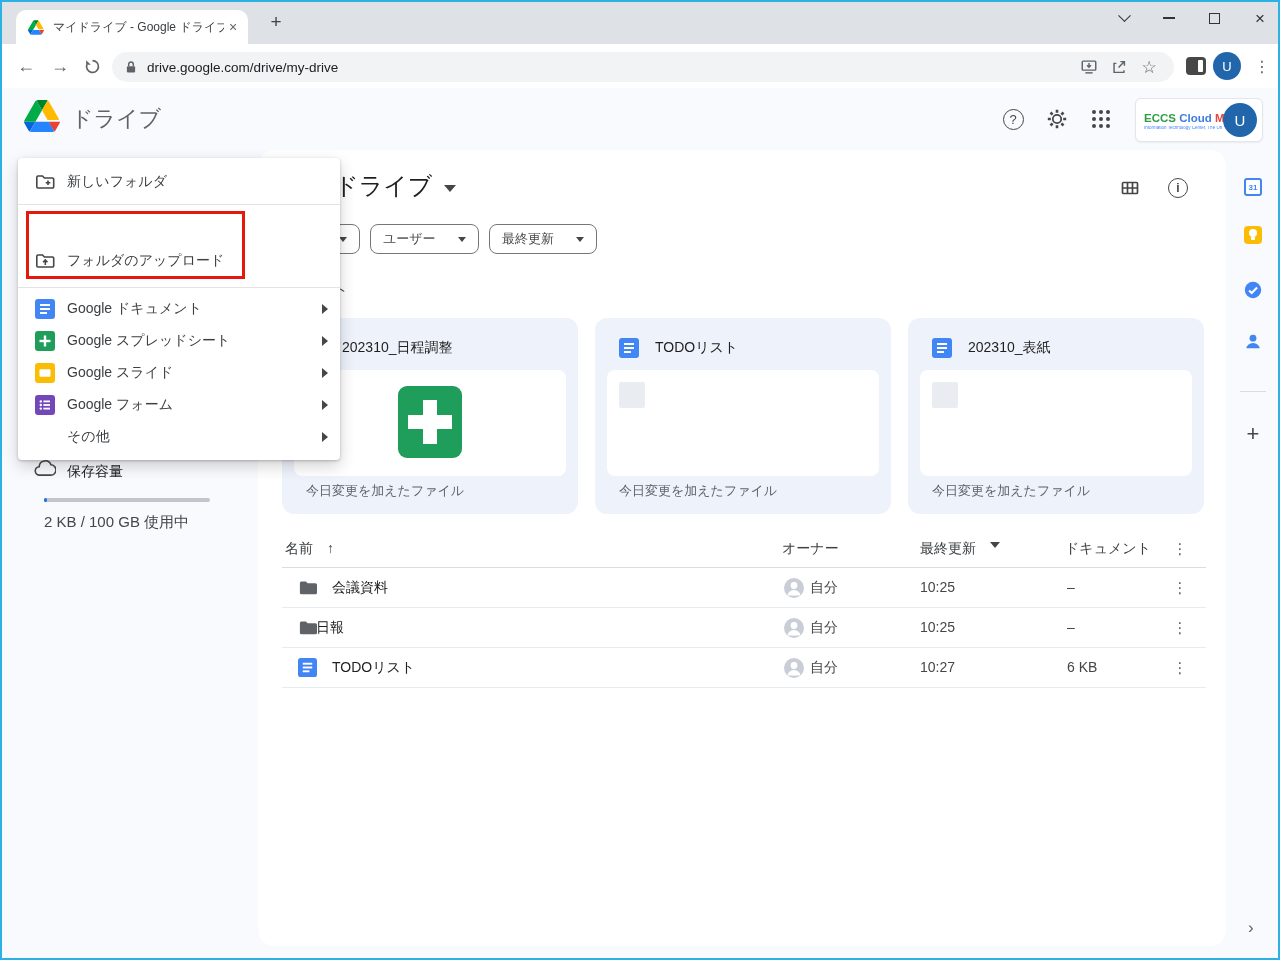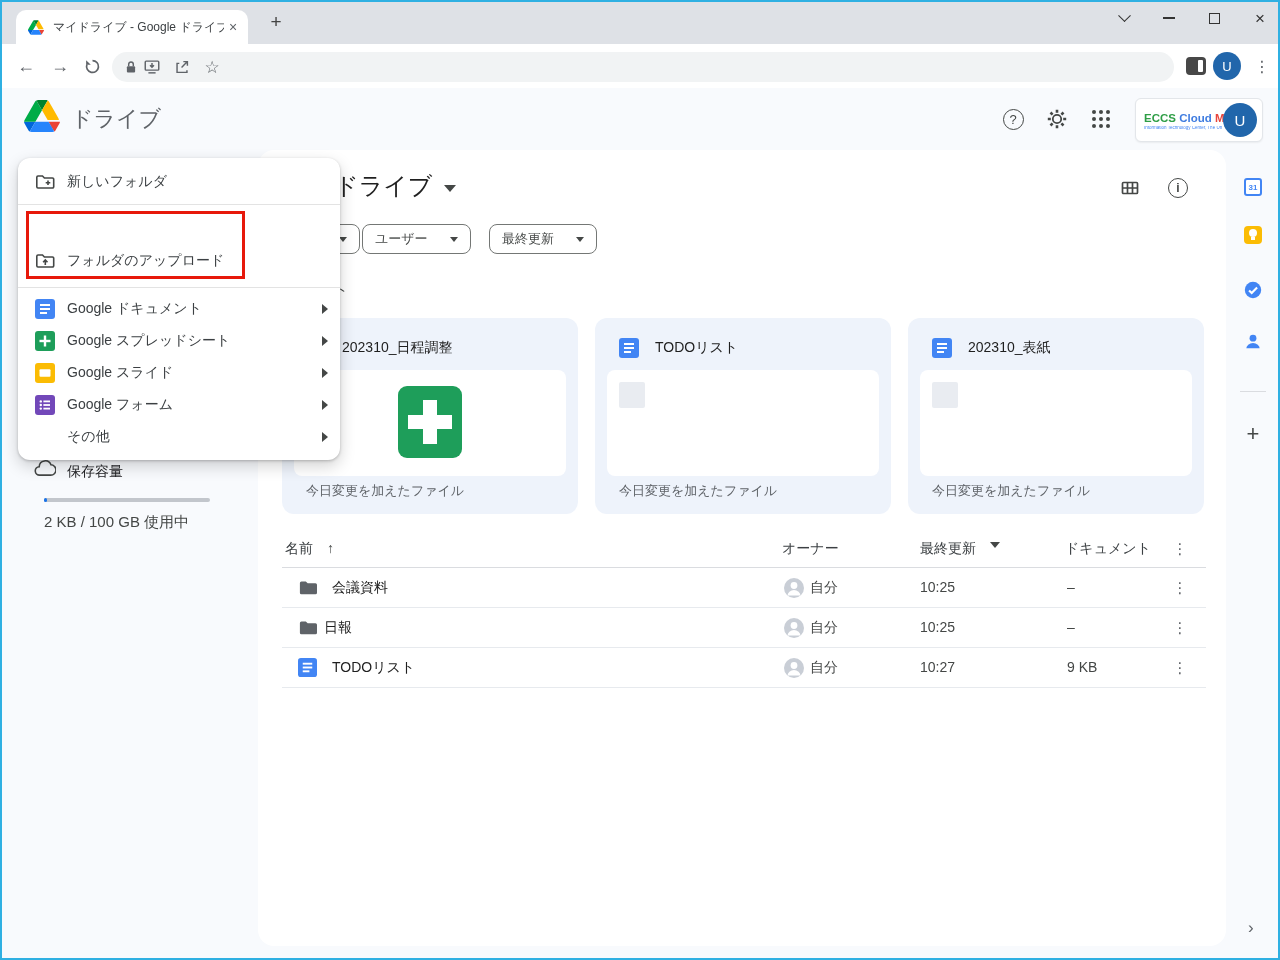--- a/index.html
+++ b/index.html
@@ -91,21 +91,21 @@
   .rail-chev{position:absolute;left:1246px;top:916px;font-size:17px;color:#5f6368}
 
   
   .storage-label{position:absolute;left:65px;top:461px;font-size:14px;color:#202124}
   .cloud-ic{position:absolute;left:32px;top:458px}
   .sbar{position:absolute;left:42px;top:496px;width:166px;height:4px;background:#c2c6cc;border-radius:2px}
   .sbar i{position:absolute;left:0;top:0;width:3px;height:4px;background:#1a73e8;border-radius:2px}
   .susage{position:absolute;left:42px;top:511px;font-size:15px;color:#444746}
 
   
-  .menu{position:absolute;left:16px;top:156px;width:322px;height:302px;background:#fff;border-radius:12px;z-index:40;
+  .menu{position:absolute;left:16px;top:156px;width:322px;height:302px;background:#fff;border-radius:4px;z-index:40;
         box-shadow:0 1px 3px rgba(0,0,0,.22),0 6px 16px rgba(0,0,0,.18)}
   .mi{position:absolute;left:0;width:322px;height:32px;display:flex;align-items:center;padding-left:17px;font-size:14px;color:#3c4043}
   .mi .lbl{margin-left:12px}
   .mi .subarrow{position:absolute;right:12px;width:0;height:0;border-top:5px solid transparent;border-bottom:5px solid transparent;border-left:6px solid #444746}
   .mdiv{position:absolute;left:0;width:322px;height:1px;background:#e3e3e3}
   .redbox{position:absolute;left:8px;top:53px;width:219px;height:68px;border:3px solid #e7180b;pointer-events:none}
   .noicon{width:20px;height:20px}
 </style>
 </head>
 <body>
@@ -151,20 +151,21 @@
         <path d="M2.5 2.5v5.5H8z" fill="#5f6368"></path>
       </svg>
   </div>
   <div class="urlbar">
     <span style="display:flex">
       <svg width="12" height="14" viewBox="0 0 14 16">
           <rect x="2.2" y="7" width="9.6" height="7.5" rx="1.2" fill="#5f6368"></rect>
           <path d="M4.3 7V4.8a2.7 2.7 0 0 1 5.4 0V7" fill="none" stroke="#5f6368" stroke-width="1.7"></path>
         </svg>
     </span>
+    <span class="url-text">drive.google.com/drive/my-drive</span>
     <span class="pill-ic">
       <svg width="18" height="18" viewBox="0 0 20 20">
           <rect x="2.5" y="3.5" width="15" height="10" rx="1" fill="none" stroke="#5f6368" stroke-width="1.6"></rect>
           <path d="M10 5.5v4.5M7.8 8l2.2 2.2L12.2 8" fill="none" stroke="#5f6368" stroke-width="1.6"></path>
           <path d="M6 16.5h8" stroke="#5f6368" stroke-width="1.6"></path>
         </svg>
     </span>
     <span class="pill-ic">
       <svg width="18" height="18" viewBox="0 0 20 20">
           <path d="M7 6H4.5v10h11V13.5" fill="none" stroke="#5f6368" stroke-width="1.6"></path>
@@ -249,21 +250,21 @@
       </svg>
   </div>
   <div class="viewic" style="left:1164px">
       <span class="iglyph">i</span>
     </div>
 
   <div class="chip" style="left:283px;width:75px">
     <span></span>
       <span class="chip-caret"></span>
   </div>
-  <div class="chip" style="left:360px;width:109px">
+  <div class="chip" style="left:368px;width:109px">
     <span>ユーザー</span>
       <span class="chip-caret"></span>
   </div>
   <div class="chip" style="left:487px;width:108px">
     <span>最終更新</span>
       <span class="chip-caret"></span>
   </div>
 
   <div class="frag">ト</div>
 
@@ -352,21 +353,21 @@
     <span class="cell sec" style="left:785px">–</span>
     <span class="rkebab">⋮</span>
   </div>
 
   <div class="trow" style="top:606px">
     <span class="cell" style="left:16px;top:10px">
       <svg width="19" height="19" viewBox="0 0 20 20">
           <path d="M2 5.2A1.6 1.6 0 0 1 3.6 3.6h4.6l2 2h8.2A1.6 1.6 0 0 1 20 7.2v8.2a1.6 1.6 0 0 1-1.6 1.6H3.6A1.6 1.6 0 0 1 2 15.4z" fill="#5f6368"></path>
         </svg>
     </span>
-    <span class="cell" style="left:42px">日報</span>
+    <span class="cell" style="left:34px">日報</span>
     <span class="owner-av" style="left:502px">
       <svg width="20" height="20" viewBox="0 0 20 20">
           <circle cx="10" cy="10" r="10" fill="#c9ced6"></circle>
           <circle cx="10" cy="7.5" r="3.4" fill="#fff"></circle>
           <path d="M3.6 17.5a6.4 5.4 0 0 1 12.8 0z" fill="#fff"></path>
         </svg>
     </span>
     <span class="cell sec" style="left:528px">自分</span>
     <span class="cell sec" style="left:638px">10:25</span>
     <span class="cell sec" style="left:785px">–</span>
@@ -385,21 +386,21 @@
     <span class="cell" style="left:50px">TODOリスト</span>
     <span class="owner-av" style="left:502px">
       <svg width="20" height="20" viewBox="0 0 20 20">
           <circle cx="10" cy="10" r="10" fill="#c9ced6"></circle>
           <circle cx="10" cy="7.5" r="3.4" fill="#fff"></circle>
           <path d="M3.6 17.5a6.4 5.4 0 0 1 12.8 0z" fill="#fff"></path>
         </svg>
     </span>
     <span class="cell sec" style="left:528px">自分</span>
     <span class="cell sec" style="left:638px">10:27</span>
-    <span class="cell sec" style="left:785px">9 KB</span>
+    <span class="cell sec" style="left:785px">6 KB</span>
     <span class="rkebab">⋮</span>
   </div>
 
   <div class="rail-ic" style="top:176px">
       <span class="cal">31</span>
     </div>
   <div class="rail-ic" style="top:224px">
       <span class="keep"></span>
     </div>
   <div class="rail-ic" style="top:279px">

